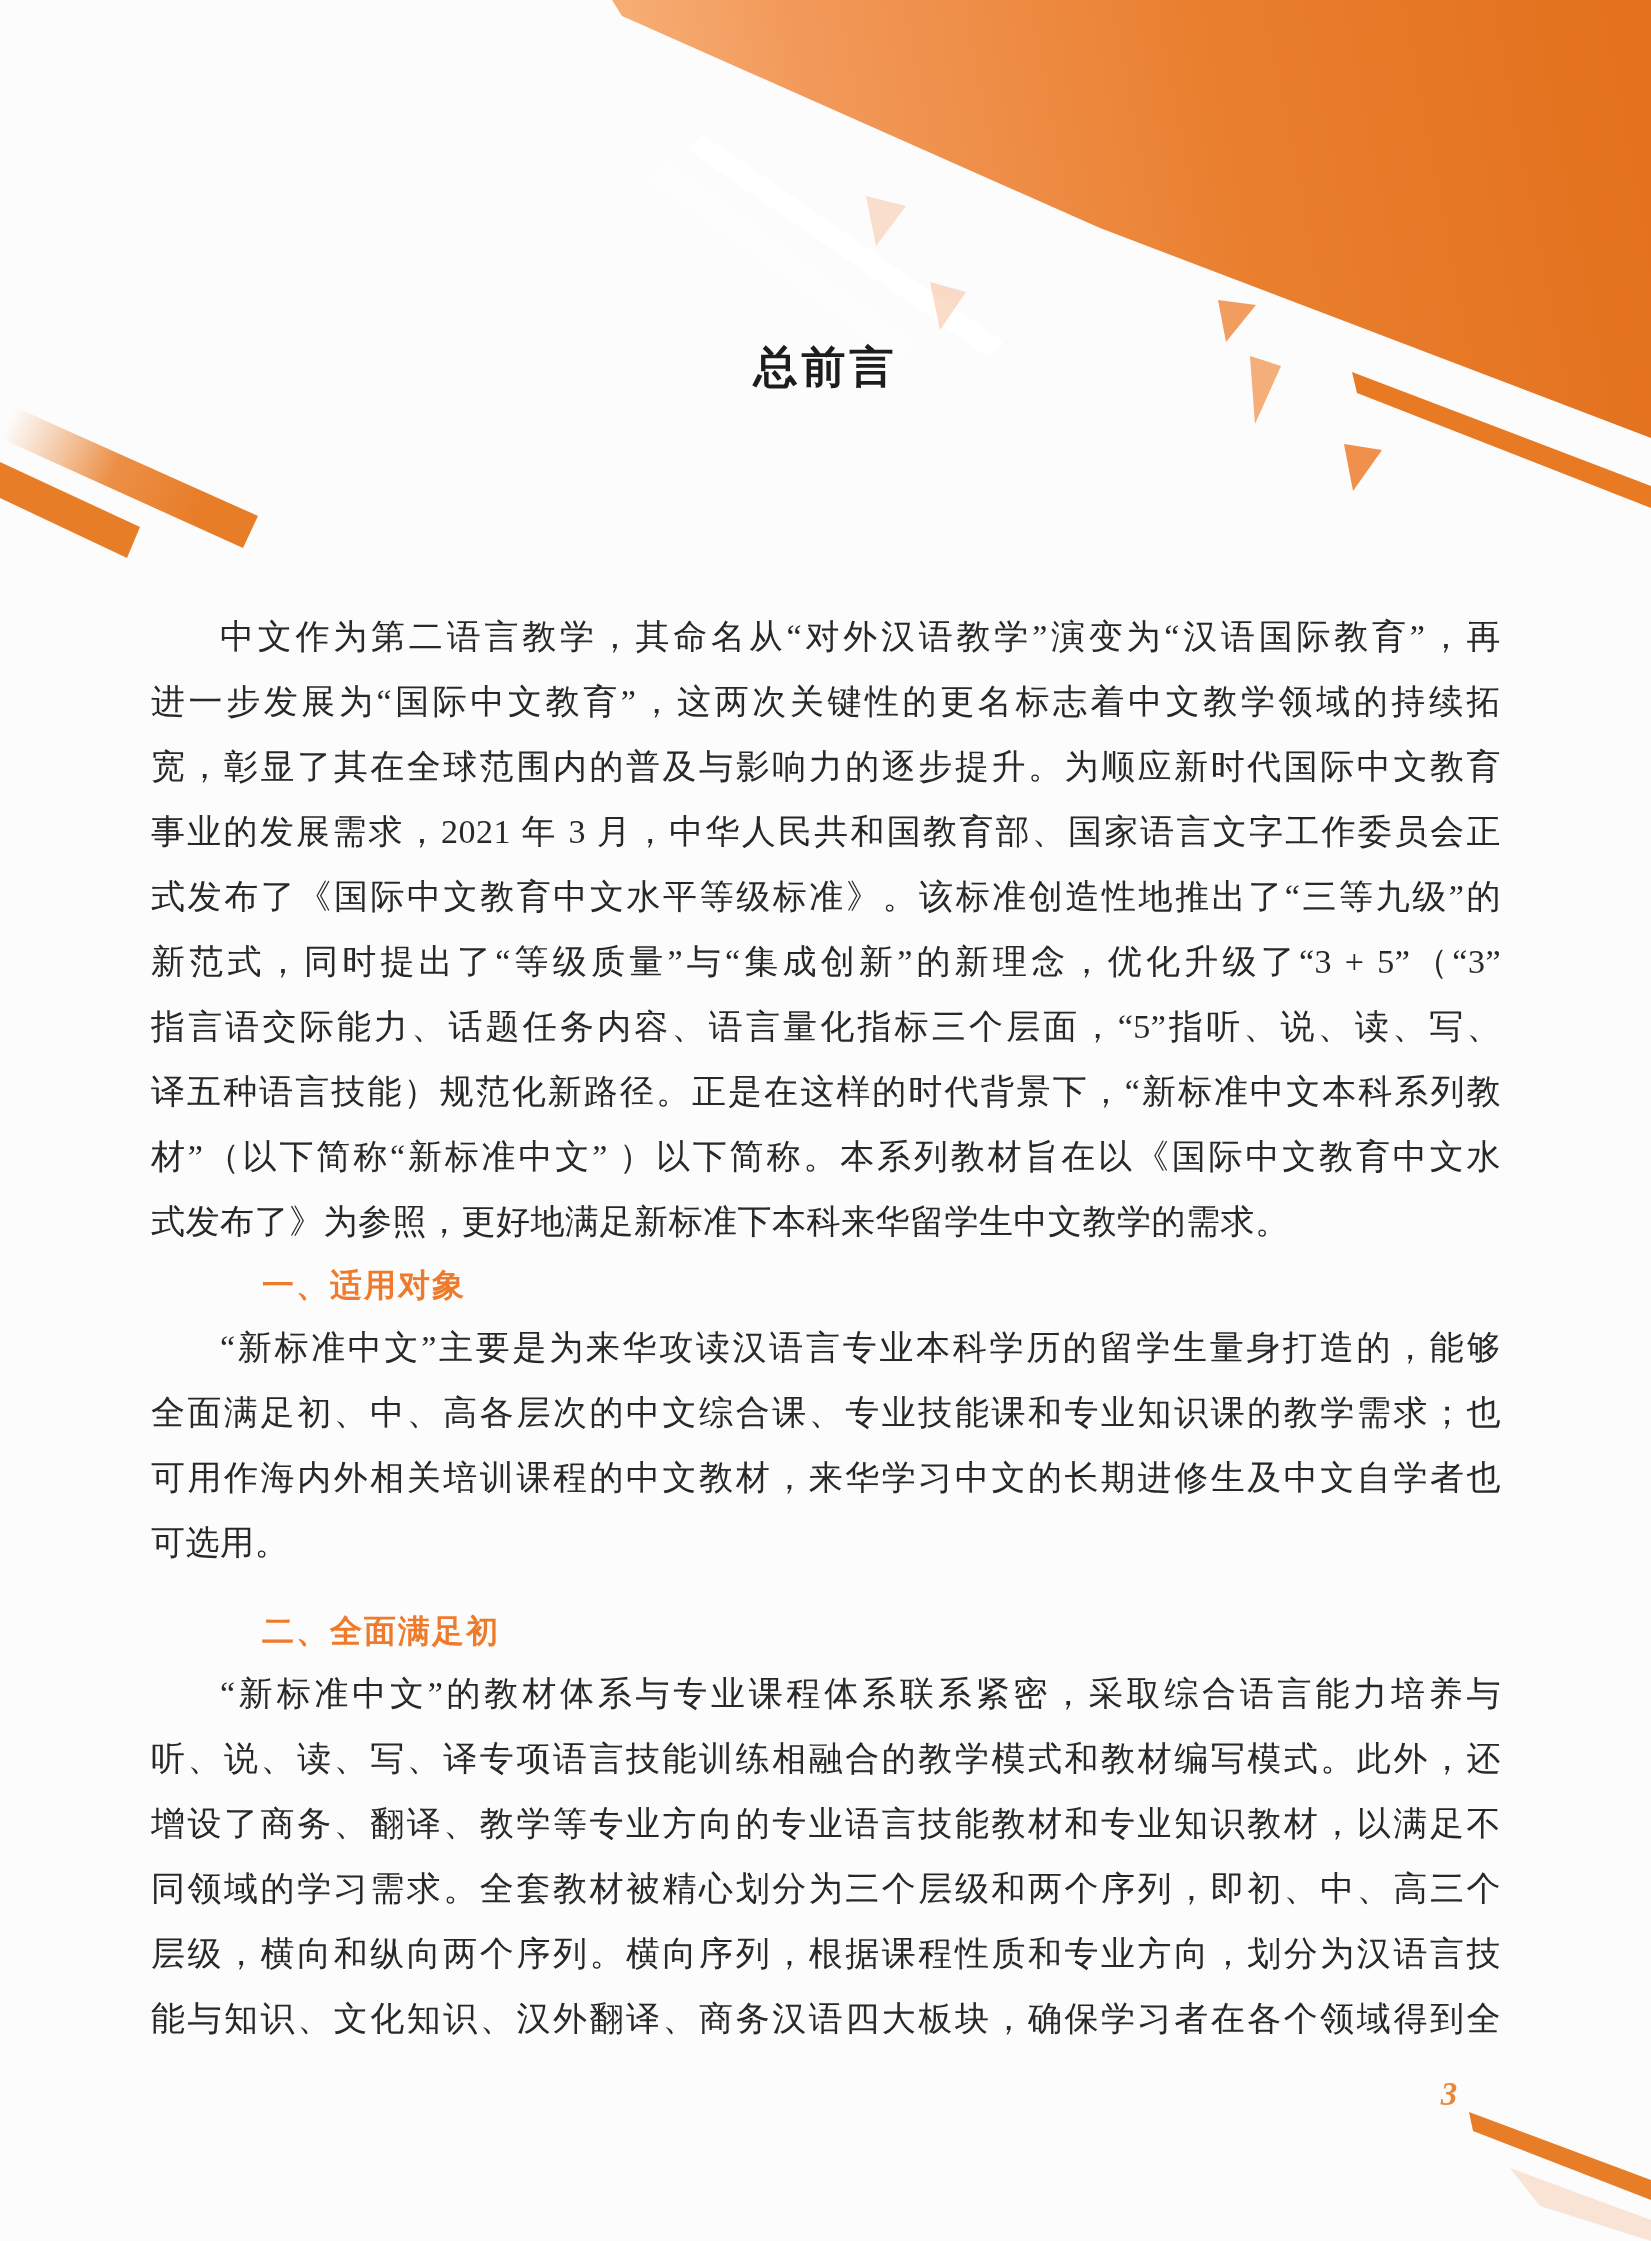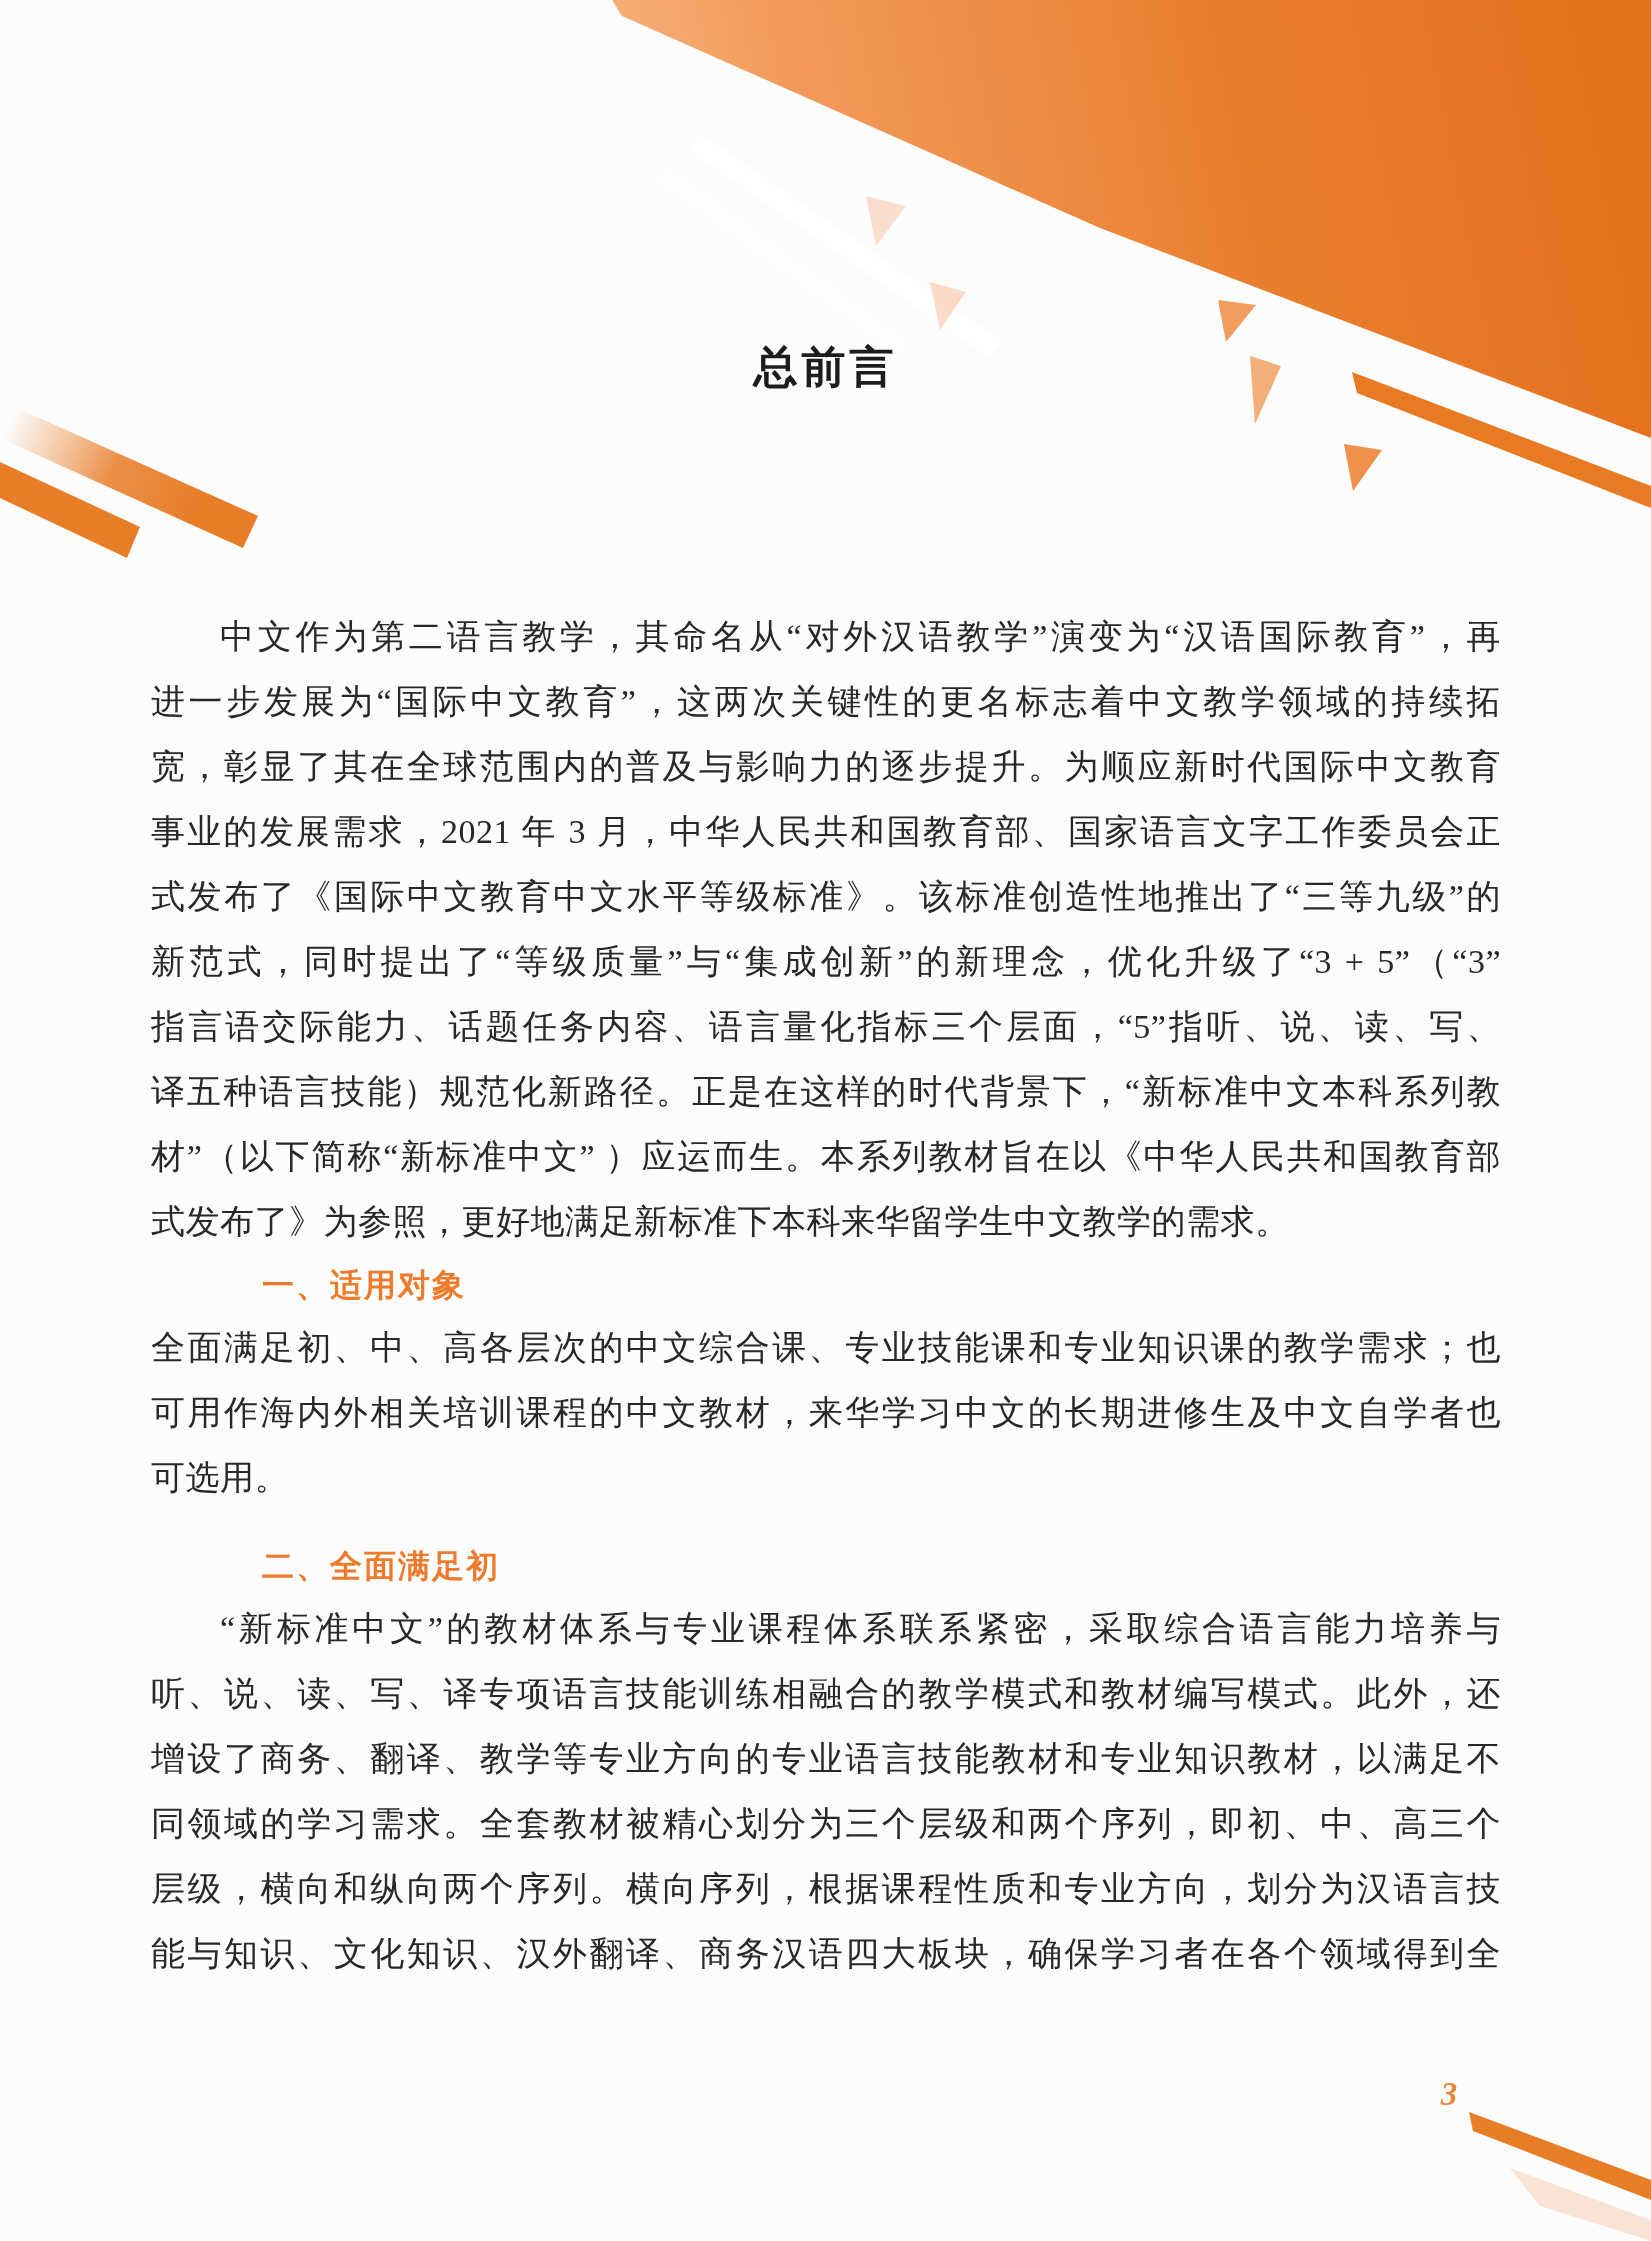--- a/index.html
+++ b/index.html
@@ -117,25 +117,26 @@
 
   <div class="content">
     <p class="bline full indent">中文作为第二语言教学，其命名从“对外汉语教学”演变为“汉语国际教育”，再</p>
     <p class="bline full">进一步发展为“国际中文教育”，这两次关键性的更名标志着中文教学领域的持续拓</p>
     <p class="bline full">宽，彰显了其在全球范围内的普及与影响力的逐步提升。为顺应新时代国际中文教育</p>
     <p class="bline full">事业的发展需求，2021 年 3 月，中华人民共和国教育部、国家语言文字工作委员会正</p>
     <p class="bline full">式发布了《国际中文教育中文水平等级标准》。该标准创造性地推出了“三等九级”的</p>
     <p class="bline full">新范式，同时提出了“等级质量”与“集成创新”的新理念，优化升级了“3 + 5”（“3”</p>
     <p class="bline full">指言语交际能力、话题任务内容、语言量化指标三个层面，“5”指听、说、读、写、</p>
     <p class="bline full">译五种语言技能）规范化新路径。正是在这样的时代背景下，“新标准中文本科系列教</p>
-    <p class="bline full">材”（以下简称“新标准中文” ）应运而生。本系列教材旨在以《中华人民共和国教育部</p>
+    <p class="bline full">材”（以下简称“新标准中文” ）以下简称。本系列教材旨在以《国际中文教育中文水</p>
     <p class="bline short">式发布了》为参照，更好地满足新标准下本科来华留学生中文教学的需求。</p>
 
     <h2 class="heading">一、适用对象</h2>
 
+    <p class="bline full indent">“新标准中文”主要是为来华攻读汉语言专业本科学历的留学生量身打造的，能够</p>
     <p class="bline full">全面满足初、中、高各层次的中文综合课、专业技能课和专业知识课的教学需求；也</p>
     <p class="bline full">可用作海内外相关培训课程的中文教材，来华学习中文的长期进修生及中文自学者也</p>
     <p class="bline short">可选用。</p>
 
     <h2 class="heading gap-top">二、全面满足初</h2>
 
     <p class="bline full indent">“新标准中文”的教材体系与专业课程体系联系紧密，采取综合语言能力培养与</p>
     <p class="bline full">听、说、读、写、译专项语言技能训练相融合的教学模式和教材编写模式。此外，还</p>
     <p class="bline full">增设了商务、翻译、教学等专业方向的专业语言技能教材和专业知识教材，以满足不</p>
     <p class="bline full">同领域的学习需求。全套教材被精心划分为三个层级和两个序列，即初、中、高三个</p>

